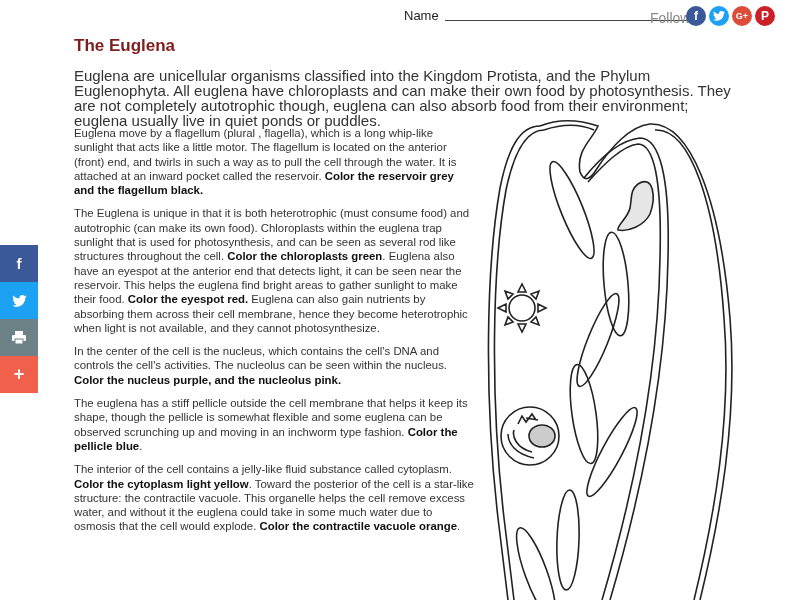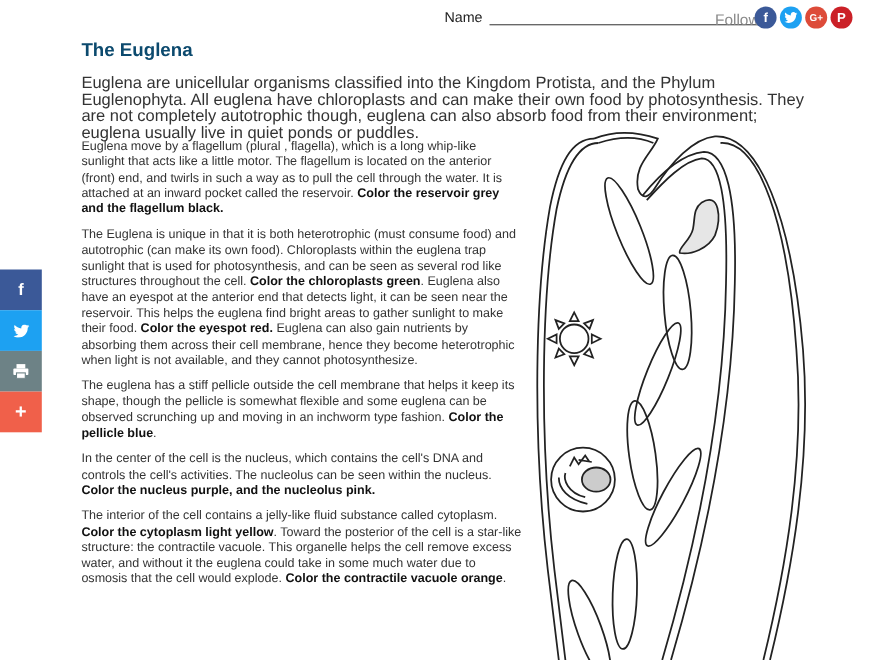--- a/index.html
+++ b/index.html
@@ -3,21 +3,21 @@
 <meta charset="utf-8">
 <style>
   html, body { margin: 0; padding: 0; }
   body {
     width: 800px; height: 600px; overflow: hidden; position: relative;
     background: #ffffff; color: #222;
     font-family: "Liberation Sans", sans-serif;
   }
   .name-row {
     position: absolute; left: 404px; top: 8px; font-size: 13px; color: #222;
-    display: flex; align-items: flex-end;
+    display: flex; 
   }
   .name-line {
     display: inline-block; width: 245px; border-bottom: 1px solid #444;
     margin-left: 6px; height: 12px;
   }
   .follow {
     position: absolute; left: 650px; top: 10px; font-size: 14px; color: #8a8a8a;
   }
   .top-social { position: absolute; left: 686px; top: 6px; display: flex; gap: 3px; }
   .ts-btn {
@@ -25,21 +25,21 @@
     display: flex; align-items: center; justify-content: center;
     font-weight: bold; font-size: 12px; cursor: pointer;
   }
   .side-social { position: absolute; left: 0; top: 245px; width: 38px; }
   .ss-btn {
     width: 38px; height: 37px; display: flex; align-items: center; justify-content: center;
     color: #fff; font-size: 15px; font-weight: bold; cursor: pointer;
   }
   h1 {
     position: absolute; left: 74px; top: 36px; margin: 0;
-    font-size: 17px; font-weight: bold; color: #0c4a6e;
+    font-size: 17px; font-weight: bold; color: #7f1d1d;
   }
   .intro {
     position: absolute; left: 74px; top: 68px; width: 660px;
     font-size: 15px; line-height: 15px; margin: 0; color: #333;
   }
   .col { position: absolute; left: 74px; top: 126px; width: 400px; }
   .col p { margin: 0 0 9px 0; font-size: 11.4px; line-height: 14.3px; color: #333; }
   .col p b { color: #111; }
   .diagram { position: absolute; left: 480px; top: 118px; }
 </style>
@@ -88,22 +88,22 @@
     <span>+</span>
     </div>
 </div>
 
 <h1>The Euglena</h1>
 <p class="intro">Euglena are unicellular organisms classified into the Kingdom Protista, and the Phylum Euglenophyta. All euglena have chloroplasts and can make their own food by photosynthesis. They are not completely autotrophic though, euglena can also absorb food from their environment; euglena usually live in quiet ponds or puddles.</p>
 
 <div class="col">
   <p><span>Euglena move by a flagellum (plural , flagella), which is a long whip-like sunlight that acts like a little motor. The flagellum is located on the anterior (front) end, and twirls in such a way as to pull the cell through the water. It is attached at an inward pocket called the reservoir. </span><b>Color the reservoir grey and the flagellum black.</b></p>
   <p><span>The Euglena is unique in that it is both heterotrophic (must consume food) and autotrophic (can make its own food). Chloroplasts within the euglena trap sunlight that is used for photosynthesis, and can be seen as several rod like structures throughout the cell. </span><b>Color the chloroplasts green</b><span>. Euglena also have an eyespot at the anterior end that detects light, it can be seen near the reservoir. This helps the euglena find bright areas to gather sunlight to make their food. </span><b>Color the eyespot red.</b><span> Euglena can also gain nutrients by absorbing them across their cell membrane, hence they become heterotrophic when light is not available, and they cannot photosynthesize.</span></p>
+  <p><span>In the center of the cell is the nucleus, which contains the cell's DNA and controls the cell's activities. The nucleolus can be seen within the nucleus. </span><b>Color the nucleus purple, and the nucleolus pink.</b></p>
   <p><span>The euglena has a stiff pellicle outside the cell membrane that helps it keep its shape, though the pellicle is somewhat flexible and some euglena can be observed scrunching up and moving in an inchworm type fashion. </span><b>Color the pellicle blue</b><span>.</span></p>
-  <p><span>In the center of the cell is the nucleus, which contains the cell's DNA and controls the cell's activities. The nucleolus can be seen within the nucleus. </span><b>Color the nucleus purple, and the nucleolus pink.</b></p>
   <p><span>The interior of the cell contains a jelly-like fluid substance called cytoplasm. </span><b>Color the cytoplasm light yellow</b><span>. Toward the posterior of the cell is a star-like structure: the contractile vacuole. This organelle helps the cell remove excess water, and without it the euglena could take in some much water due to osmosis that the cell would explode. </span><b>Color the contractile vacuole orange</b><span>.</span></p>
 </div>
 
 <svg class="diagram" width="320" height="482" viewBox="0 0 320 482" fill="none" stroke="#222" stroke-width="1.6">
 
   <path d="M60,8 C40,8 28,30 20,70 C6,150 4,280 18,400 L28,482"></path>
   <path d="M64,12 C46,12 34,34 26,72 C12,150 10,280 24,400 L34,482"></path>
 
   <path d="M60,8 C80,0 100,2 118,8 C112,22 96,32 100,54 C104,64 110,62 116,52 C130,30 150,8 170,6 C210,4 240,80 250,200 C258,300 240,400 220,482"></path>
   <path d="M64,12 C82,6 100,6 114,12 M175,12 C210,10 236,84 244,200 C252,300 234,400 214,482"></path>

